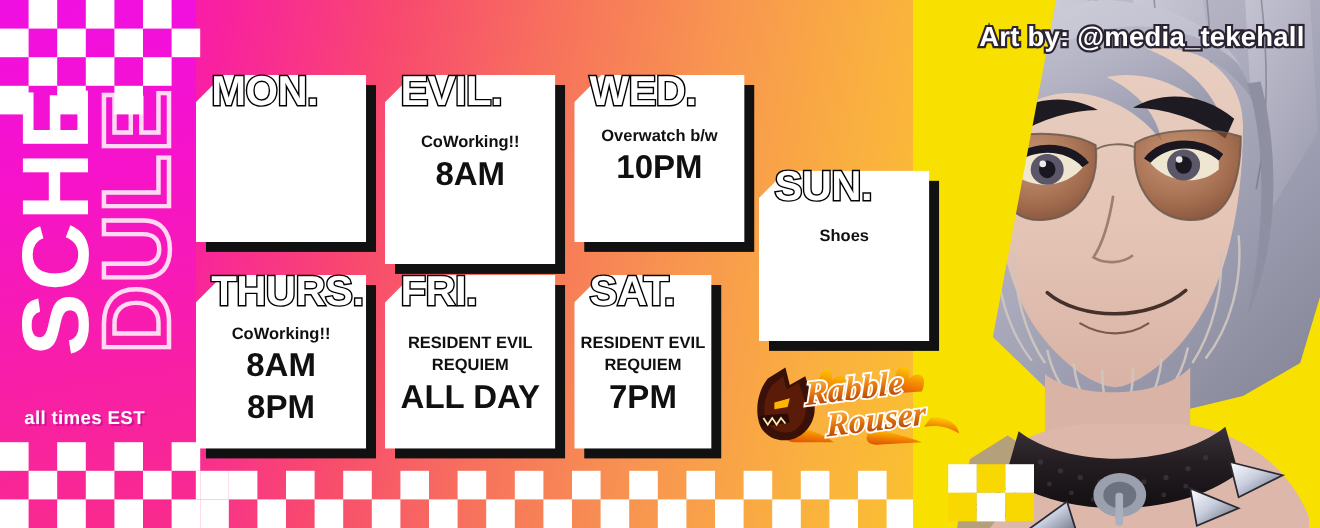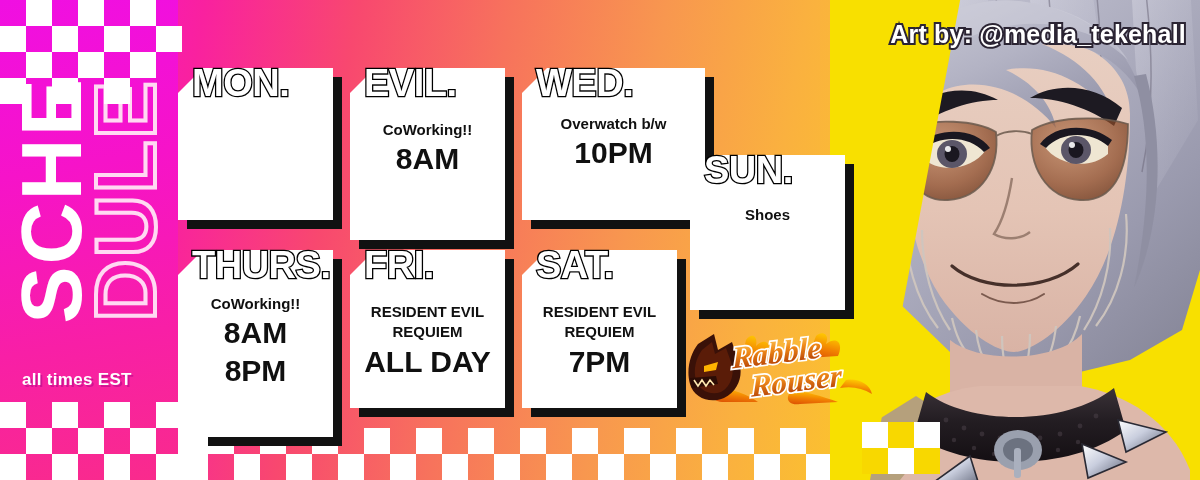--- a/index.html
+++ b/index.html
@@ -365,58 +365,58 @@
       </div>
       <div class="card-wrap" style="left: 350px; top: 68px; width: 155px; height: 172px;">
         <div class="card-shadow"></div>
         <div class="card-face"></div>
         <div class="day-label">EVIL.</div>
         <div class="card-body" style="top: 52px;">
           <span class="ln ln-sm">CoWorking!!</span>
           <span class="ln ln-lg">8AM</span>
         </div>
       </div>
-      <div class="card-wrap" style="left: 522px; top: 68px; width: 183px; height: 152px;">
+      <div class="card-wrap" style="left: 522px; top: 68px; width: 155px; height: 152px;">
         <div class="card-shadow"></div>
         <div class="card-face"></div>
         <div class="day-label">WED.</div>
         <div class="card-body" style="top: 46px; text-align: center;">
           <span class="ln ln-sm">Overwatch b/w</span>
           <span class="ln ln-lg">10PM</span>
         </div>
       </div>
       <div class="card-wrap" style="left: 690px; top: 155px; width: 155px; height: 155px;">
         <div class="card-shadow"></div>
         <div class="card-face"></div>
         <div class="day-label">SUN.</div>
         <div class="card-body" style="top: 50px;">
           <span class="ln ln-sm">Shoes</span>
         </div>
       </div>
-      <div class="card-wrap" style="left: 178px; top: 250px; width: 155px; height: 187px;">
+      <div class="card-wrap" style="left: 178px; top: 250px; width: 155px; height: 158px;">
         <div class="card-shadow"></div>
         <div class="card-face"></div>
         <div class="day-label">THURS.</div>
         <div class="card-body" style="top: 44px;">
           <span class="ln ln-sm">CoWorking!!</span>
           <span class="ln ln-lg">8AM</span>
           <span class="ln ln-lg">8PM</span>
         </div>
       </div>
       <div class="card-wrap" style="left: 350px; top: 250px; width: 155px; height: 158px;">
         <div class="card-shadow"></div>
         <div class="card-face"></div>
         <div class="day-label">FRI.</div>
         <div class="card-body" style="top: 52px;">
           <span class="ln ln-sm">RESIDENT EVIL</span>
           <span class="ln ln-sm">REQUIEM</span>
           <span class="ln ln-lg">ALL DAY</span>
         </div>
       </div>
-      <div class="card-wrap" style="left: 522px; top: 250px; width: 155px; height: 158px;">
+      <div class="card-wrap" style="left: 522px; top: 250px; width: 125px; height: 158px;">
         <div class="card-shadow"></div>
         <div class="card-face"></div>
         <div class="day-label">SAT.</div>
         <div class="card-body" style="top: 52px;">
           <span class="ln ln-sm">RESIDENT EVIL</span>
           <span class="ln ln-sm">REQUIEM</span>
           <span class="ln ln-lg">7PM</span>
         </div>
       </div>
     </div>

